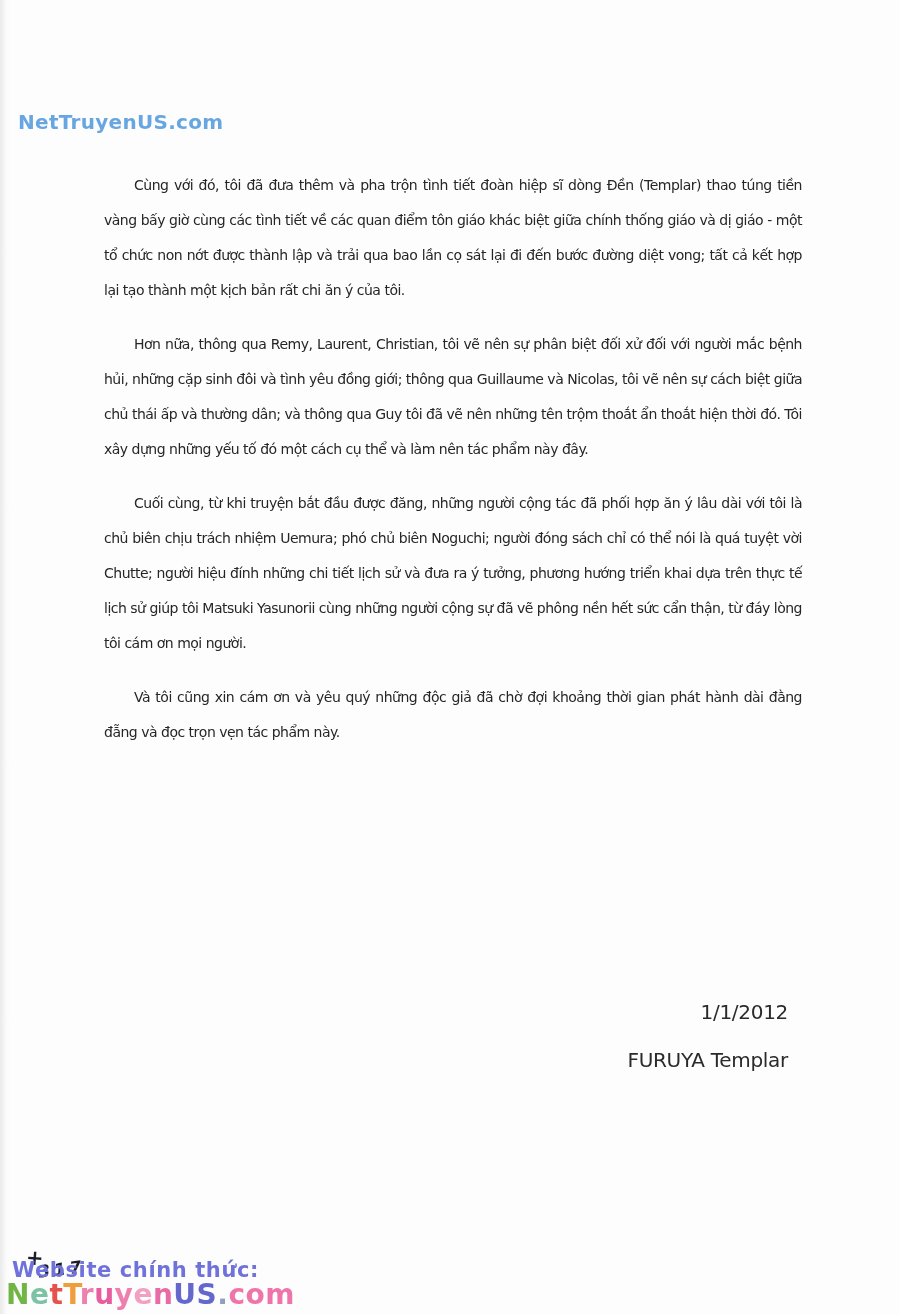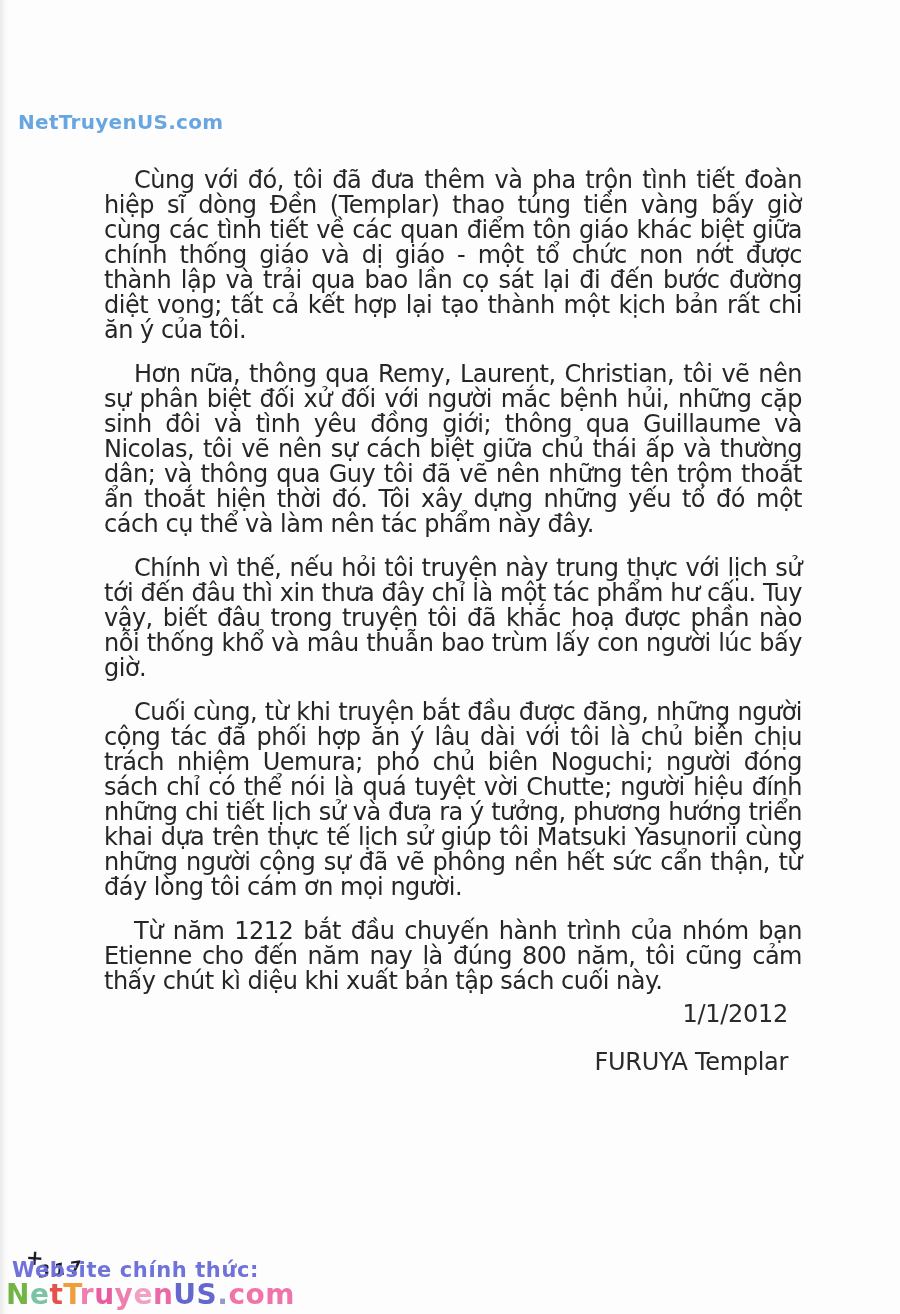--- a/index.html
+++ b/index.html
@@ -14,28 +14,28 @@
     position:absolute;left:0;top:0;width:10px;height:1314px;
     background:linear-gradient(to right, rgba(120,120,120,.14), rgba(200,200,200,.05) 60%, rgba(255,255,255,0));
   }
   .wm-top{
     position:absolute;left:18px;top:110px;
     font-size:20px;font-weight:bold;letter-spacing:.3px;
     color:#4e97dd;opacity:.85;
   }
   .content{
     position:absolute;left:104px;top:168px;width:698px;
-    font-size:24px;line-height:25px;letter-spacing:-0.5px;
+    font-size:14px;line-height:35px;letter-spacing:-0.5px;
     color:#262626;
     text-align:justify;
   }
   .content p{margin:0 0 19px 0;text-indent:30px;}
   .signature{
     position:absolute;right:112px;text-align:right;
-    font-size:24px;color:#2a2a2a;letter-spacing:-0.3px;
+    font-size:20px;color:#2a2a2a;letter-spacing:-0.3px;
   }
   .sig-date{top:1000px;}
   .sig-author{top:1048px;}
   .marker-plus{
     position:absolute;left:26px;top:1246px;
     font-size:21px;color:#1c1c28;font-weight:bold;
     transform:rotate(4deg);
   }
   .marker-num{
     position:absolute;left:38px;top:1259px;
@@ -57,23 +57,22 @@
 </head>
 <body>
 
 <div class="page-edge"></div>
 
 <div class="wm-top">NetTruyenUS.com</div>
 
 <div class="content">
   <p>Cùng với đó, tôi đã đưa thêm và pha trộn tình tiết đoàn hiệp sĩ dòng Đền (Templar) thao túng tiền vàng bấy giờ cùng các tình tiết về các quan điểm tôn giáo khác biệt giữa chính thống giáo và dị giáo - một tổ chức non nớt được thành lập và trải qua bao lần cọ sát lại đi đến bước đường diệt vong; tất cả kết hợp lại tạo thành một kịch bản rất chi ăn ý của tôi.</p>
   <p>Hơn nữa, thông qua Remy, Laurent, Christian, tôi vẽ nên sự phân biệt đối xử đối với người mắc bệnh hủi, những cặp sinh đôi và tình yêu đồng giới; thông qua Guillaume và Nicolas, tôi vẽ nên sự cách biệt giữa chủ thái ấp và thường dân; và thông qua Guy tôi đã vẽ nên những tên trộm thoắt ẩn thoắt hiện thời đó. Tôi xây dựng những yếu tố đó một cách cụ thể và làm nên tác phẩm này đây.</p>
-  <p>Chính vì thế, nếu hỏi tôi truyện này trung thực với lịch sử tới đến đâu thì xin thưa đây chỉ là một tác phẩm hư cấu. Tuy vậy, biết đâu trong truyện tôi đã khắc hoạ được phần nào nỗi thống khổ và mâu thuẫn bao trùm lấy con người lúc bấy giờ.</p>
   <p>Cuối cùng, từ khi truyện bắt đầu được đăng, những người cộng tác đã phối hợp ăn ý lâu dài với tôi là chủ biên chịu trách nhiệm Uemura; phó chủ biên Noguchi; người đóng sách chỉ có thể nói là quá tuyệt vời Chutte; người hiệu đính những chi tiết lịch sử và đưa ra ý tưởng, phương hướng triển khai dựa trên thực tế lịch sử giúp tôi Matsuki Yasunorii cùng những người cộng sự đã vẽ phông nền hết sức cẩn thận, từ đáy lòng tôi cám ơn mọi người.</p>
-  <p>Từ năm 1212 bắt đầu chuyến hành trình của nhóm bạn Etienne cho đến năm nay là đúng 800 năm, tôi cũng cảm thấy chút kì diệu khi xuất bản tập sách cuối này.</p>
+  <p>Và tôi cũng xin cám ơn và yêu quý những độc giả đã chờ đợi khoảng thời gian phát hành dài đằng đẵng và đọc trọn vẹn tác phẩm này.</p>
 </div>
 
 <div class="signature sig-date">1/1/2012</div>
 <div class="signature sig-author">FURUYA Templar</div>
 
 <div class="marker-plus">+</div>
 <div class="marker-num">317</div>
 
 <div class="footer-label">Website chính thức:</div>
 <div class="footer-site"><span style="color: rgb(113, 181, 68);">N</span><span style="color: rgb(124, 194, 165);">e</span><span style="color: rgb(228, 82, 78);">t</span><span style="color: rgb(240, 157, 60);">T</span><span style="color: rgb(239, 127, 174);">r</span><span style="color: rgb(232, 93, 158);">u</span><span style="color: rgb(239, 127, 174);">y</span><span style="color: rgb(242, 160, 194);">e</span><span style="color: rgb(232, 106, 166);">n</span><span style="color: rgb(100, 104, 204);">U</span><span style="color: rgb(100, 104, 204);">S</span><span style="color: rgb(143, 159, 196);">.</span><span style="color: rgb(238, 116, 170);">c</span><span style="color: rgb(238, 116, 170);">o</span><span style="color: rgb(238, 116, 170);">m</span></div>

